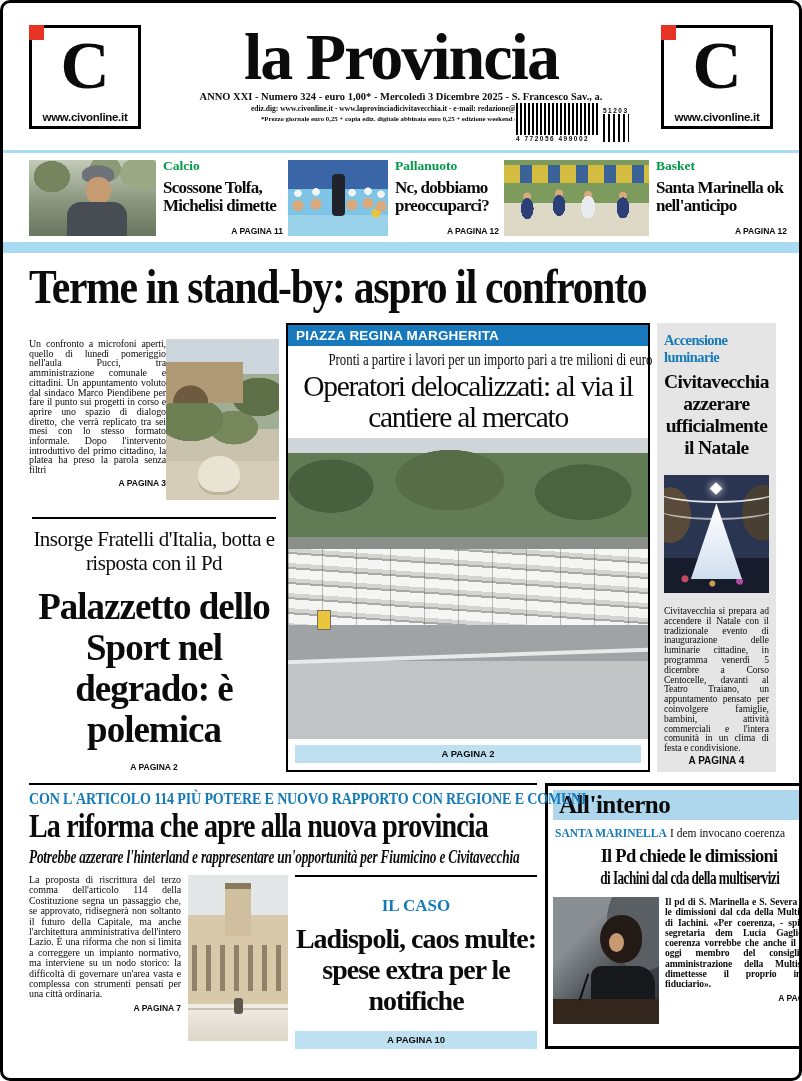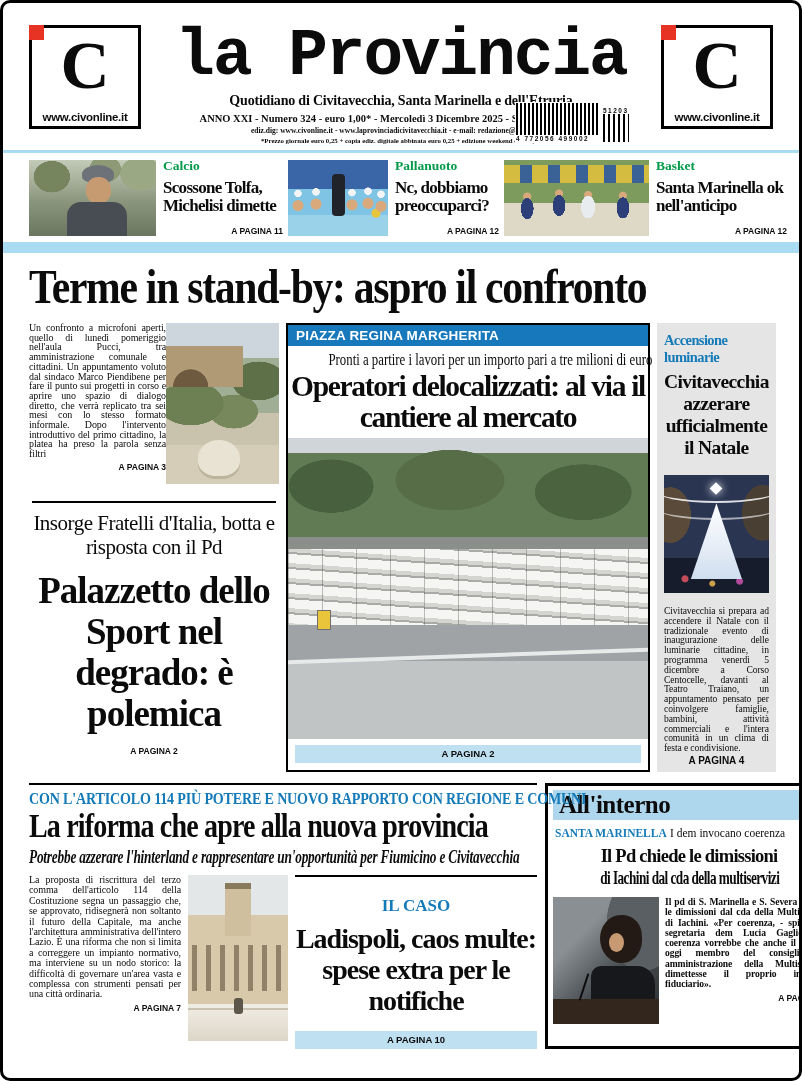--- a/index.html
+++ b/index.html
@@ -16,21 +16,21 @@
   .k88{transform:scaleX(.88);} .k95{transform:scaleX(.95);}
   .kc { transform-origin:50% 50%; }
 
   
   .masthead { position:relative; display:flex; gap:12px; height:120px; }
   .logo-box { position:relative; width:112px; height:104px; border:3px solid #000; background:#fff; flex:none; text-align:center; }
   .red-sq { position:absolute; top:-3px; left:-3px; width:15px; height:15px; background:#e73323; }
   .logo-c { font-size:68px; font-weight:bold; line-height:66px; margin-top:4px; }
   .logo-site { position:absolute; bottom:3px; left:0; width:100%; font-size:11.5px; font-weight:bold; letter-spacing:-0.3px; }
   .mast-center { flex:1; text-align:center; padding-top:2px; }
-  .paper-title { font-size:66px; font-weight:bold; letter-spacing:-2px; line-height:60px;font-family:Liberation Mono, monospace; }
+  .paper-title { font-size:66px; font-weight:bold; letter-spacing:-2px; line-height:60px; }
   .paper-sub { font-size:14px; font-weight:bold; margin-top:6px; letter-spacing:-0.2px; }
   .dateline { font-size:10.5px; font-weight:bold; margin-top:4px; }
   .contacts { font-size:7.5px; font-weight:bold; margin-top:2px; }
   .price-note { font-size:6.8px; font-weight:bold; margin-top:2px; }
   .barcode { position:absolute; left:486px; bottom:2px; display:flex; gap:5px; align-items:flex-end; background:#fff; padding:1px; }
   .bc-main { width:82px; height:32px; background:repeating-linear-gradient(90deg,#000 0 2px,#fff 2px 4px); }
   .bc-digits { font-size:6.5px; letter-spacing:1.5px; font-weight:bold; }
   .bc-addon-bars { width:26px; height:28px; background:repeating-linear-gradient(90deg,#000 0 2px,#fff 2px 5px); }
   .bc-addon-digits { font-size:6.5px; letter-spacing:1.5px; font-weight:bold; }
 
@@ -46,36 +46,36 @@
 
   
   .lead { margin-top:7px; }
   .lead-kick { font-size:20px; font-weight:bold; letter-spacing:-0.4px; line-height:23px; }
   .lead-kick .blue { margin-right:7px; }
   .lead-head { font-size:49px; font-weight:bold; letter-spacing:-1.5px; line-height:54px; margin-top:1px; }
 
   
   .main-row { display:flex; gap:7px; margin-top:9px; height:449px; }
   .col-left { width:250px; flex:none; }
-  .lead-row { display:flex; gap:0; }
+  .lead-row { display:flex; gap:0;margin-top:16px; }
   .lead-text { width:137px; flex:none; }
   .lead-text p { font-size:10px; line-height:9.7px; text-align:justify; letter-spacing:-0.1px; }
   .pageref { font-size:8.5px; font-weight:bold; text-align:right; margin-top:3px; }
   .photo { position:relative; overflow:hidden; }
   .p-terme { flex:1; height:161px; }
   .left-div { border-top:2px solid #000; margin:17px 3px 8px; }
   .palazzetto { text-align:center; padding:0 2px; }
   .pal-kick { font-size:21px; line-height:24px; letter-spacing:-0.5px; }
   .pal-head { font-size:37px; font-weight:bold; line-height:41px; letter-spacing:-1px; margin-top:11px; }
   .pal-page { font-size:8.5px; font-weight:bold; margin-top:12px; }
 
   .col-mid { width:364px; flex:none; border:2px solid #000; display:flex; flex-direction:column; }
   .mid-bar { background:#1878bc; color:#fff; font-weight:bold; font-size:13.5px; line-height:21px; padding:0 8px; letter-spacing:0.2px; }
   .mid-sub { text-align:left; font-size:16px; margin-top:5px; line-height:18px; }
-  .mid-head { text-align:center; font-size:29.5px; font-weight:bold; line-height:31px; letter-spacing:-1.3px; margin-top:2px; }
+  .mid-head { text-align:center; font-size:29.5px; font-weight:normal; line-height:31px; letter-spacing:-1.3px; margin-top:2px; }
   .p-mercato { flex:1; margin-top:5px; }
   .mid-page { background:#bfe0f1; text-align:center; font-size:9.5px; font-weight:bold; line-height:18px; margin:6px 7px 7px; }
 
   .col-right { flex:1; background:#e5e5e5; padding:9px 7px 6px; display:flex; flex-direction:column; }
   .nat-kick { font-size:14.5px; font-weight:bold; letter-spacing:-0.6px; }
   .nat-head { text-align:center; font-size:19.5px; font-weight:bold; line-height:22px; letter-spacing:-0.6px; margin-top:5px; }
   .p-natale { height:131px; margin-top:16px; }
   .nat-body { font-size:9.6px; line-height:9.8px; text-align:justify; margin-top:13px; letter-spacing:-0.1px; }
   .nat-page { text-align:center; font-size:10px; font-weight:bold; margin-top:2px; }
 
@@ -200,21 +200,20 @@
 <div class="page">
 
   <header class="masthead">
     <div class="logo-box">
       <div class="red-sq"></div>
       <div class="logo-c">C</div>
       <div class="logo-site sans">www.civonline.it</div>
     </div>
     <div class="mast-center">
       <div class="paper-title">la Provincia</div>
-      <div class="paper-sub">Quotidiano di Civitavecchia, Santa Marinella e dell'Etruria</div>
       <div class="dateline">ANNO XXI - Numero 324 - euro 1,00* - Mercoledì 3 Dicembre 2025 - S. Francesco Sav., a.</div>
       <div class="contacts">ediz.dig: www.civonline.it - www.laprovinciadicivitavecchia.it - e-mail: redazione@civonline.it</div>
       <div class="price-note">*Prezzo giornale euro 0,25 + copia ediz. digitale abbinata euro 0,25 + edizione weekend euro 0,50</div>
     </div>
     <div class="logo-box">
       <div class="red-sq"></div>
       <div class="logo-c">C</div>
       <div class="logo-site sans">www.civonline.it</div>
     </div>
     <div class="barcode">

